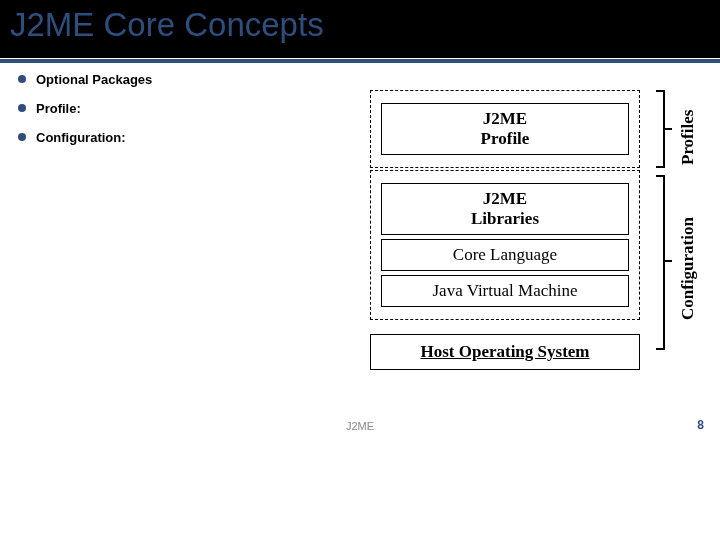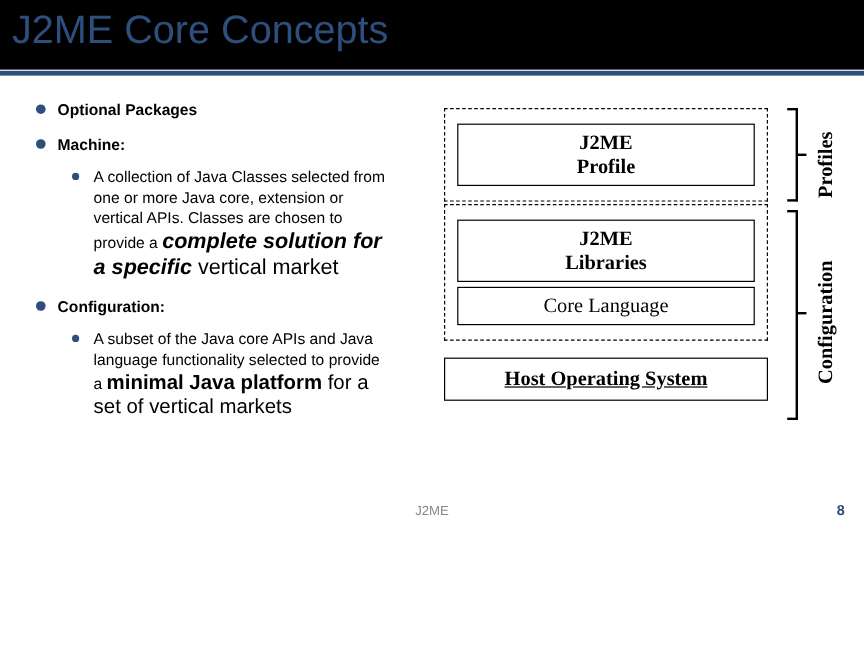--- a/index.html
+++ b/index.html
@@ -41,21 +41,21 @@
   .content {
     position: absolute;
     top: 72px;
     left: 18px;
     width: 328px;
     font-size: 13px;
     color: #000;
   }
   .content ul {
     list-style: none;
-    margin: 12px;
+    margin: 0;
     padding: 0;
   }
   .top-li {
     margin-bottom: 14px;
     position: relative;
     padding-left: 18px;
   }
   .top-li::before {
     content: '';
     position: absolute;
@@ -169,49 +169,39 @@
   <div class="title">J2ME Core Concepts</div>
   <div class="rule"></div>
 
   <div class="content">
     <ul>
       <li class="top-li">
         <span class="bold">Optional Packages</span>
       </li>
 
       <li class="top-li">
-        <span class="bold">Machine:</span>
-        <ul>
-          <li class="sub-li">
-            <span>A collection of Java Classes selected from one or more Java core, extension or vertical APIs. Classes are chosen to provide a</span>
-            <span class="big1"><span class="bold ital">complete solution for a specific</span><span> vertical market</span></span>
-          </li>
-        </ul>
+        <span class="bold">Profile:</span>
       </li>
 
       <li class="top-li">
         <span class="bold">Configuration:</span>
-        <ul>
-          <li class="sub-li">
-            <span>A subset of the Java core APIs and Java language functionality selected to provide a </span><span class="big2"><span class="bold">minimal Java platform</span><span> for a set of vertical markets</span></span>
-          </li>
-        </ul>
       </li>
     </ul>
   </div>
 
   <div class="diagram">
     <div class="dashed-group">
       <div class="solid-box" style="white-space:pre-line;font-weight:bold;">J2ME
 Profile</div>
     </div>
     <div class="dashed-group">
       <div class="solid-box" style="white-space:pre-line;font-weight:bold;">J2ME
 Libraries</div>
       <div class="solid-box">Core Language</div>
+      <div class="solid-box">Java Virtual Machine</div>
     </div>
     <div class="host-box">Host Operating System</div>
   </div>
 
   <div class="bar" style="left:663px; top:90px; height:78px;"></div>
   <div class="tick" style="left:656px; top:90px; width:8px;"></div>
   <div class="tick" style="left:656px; top:166px; width:8px;"></div>
   <div class="tick" style="left:664px; top:128px; width:8px;"></div>
   <div class="vlabel" style="left:678px; top:165px;">Profiles</div>
 

